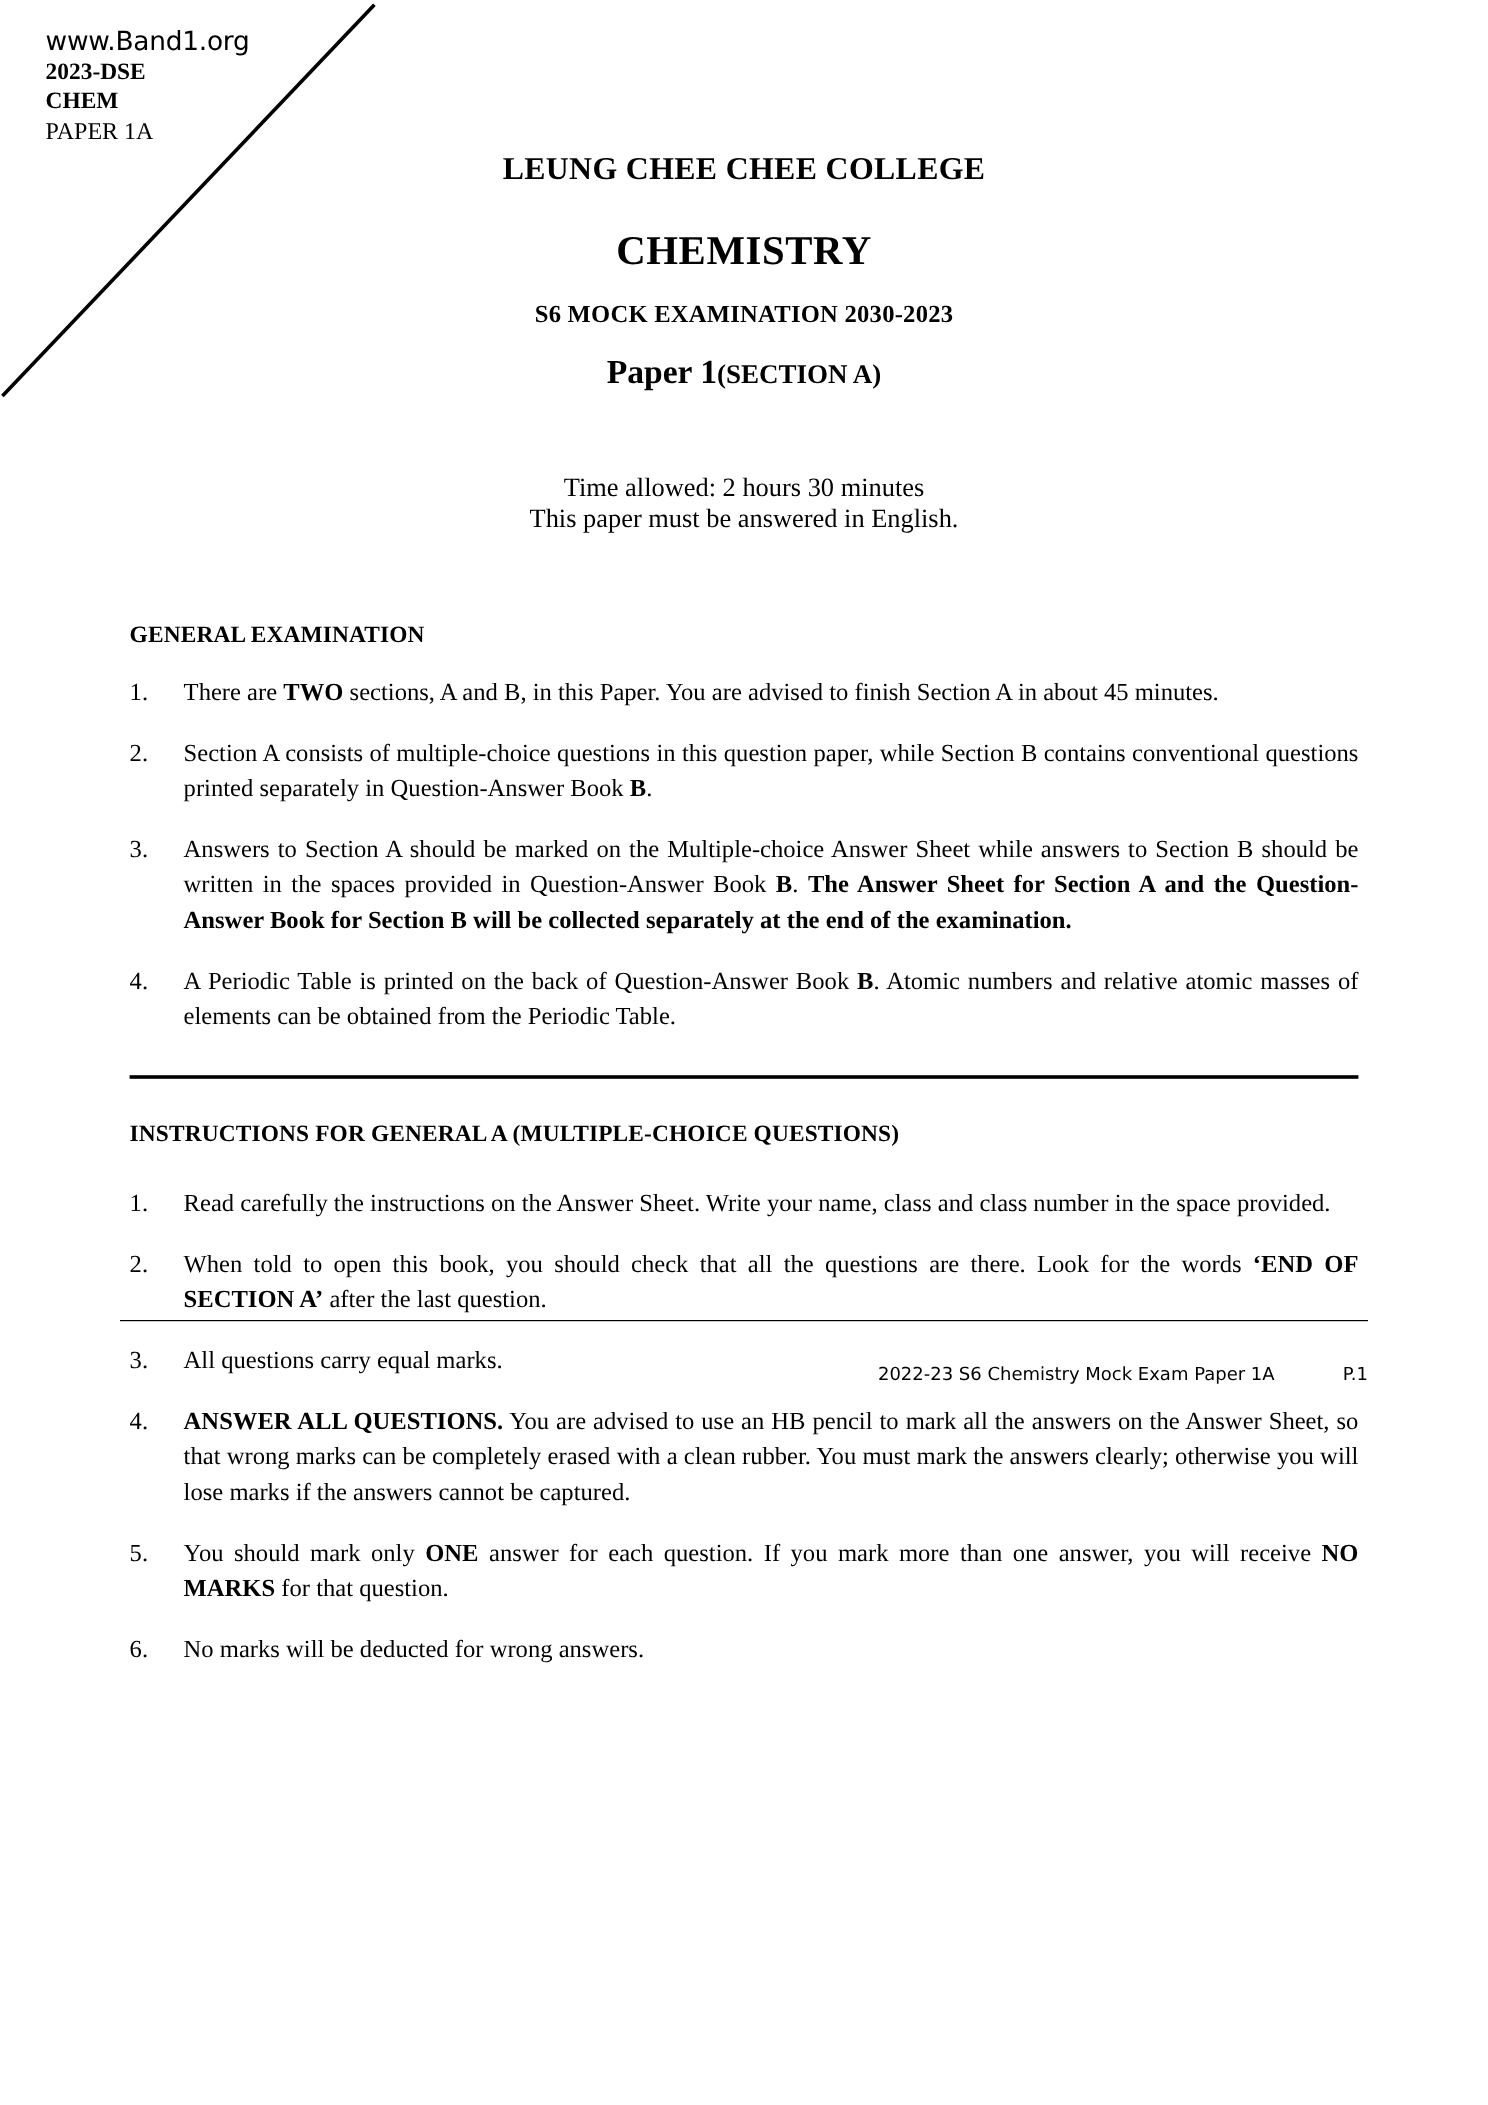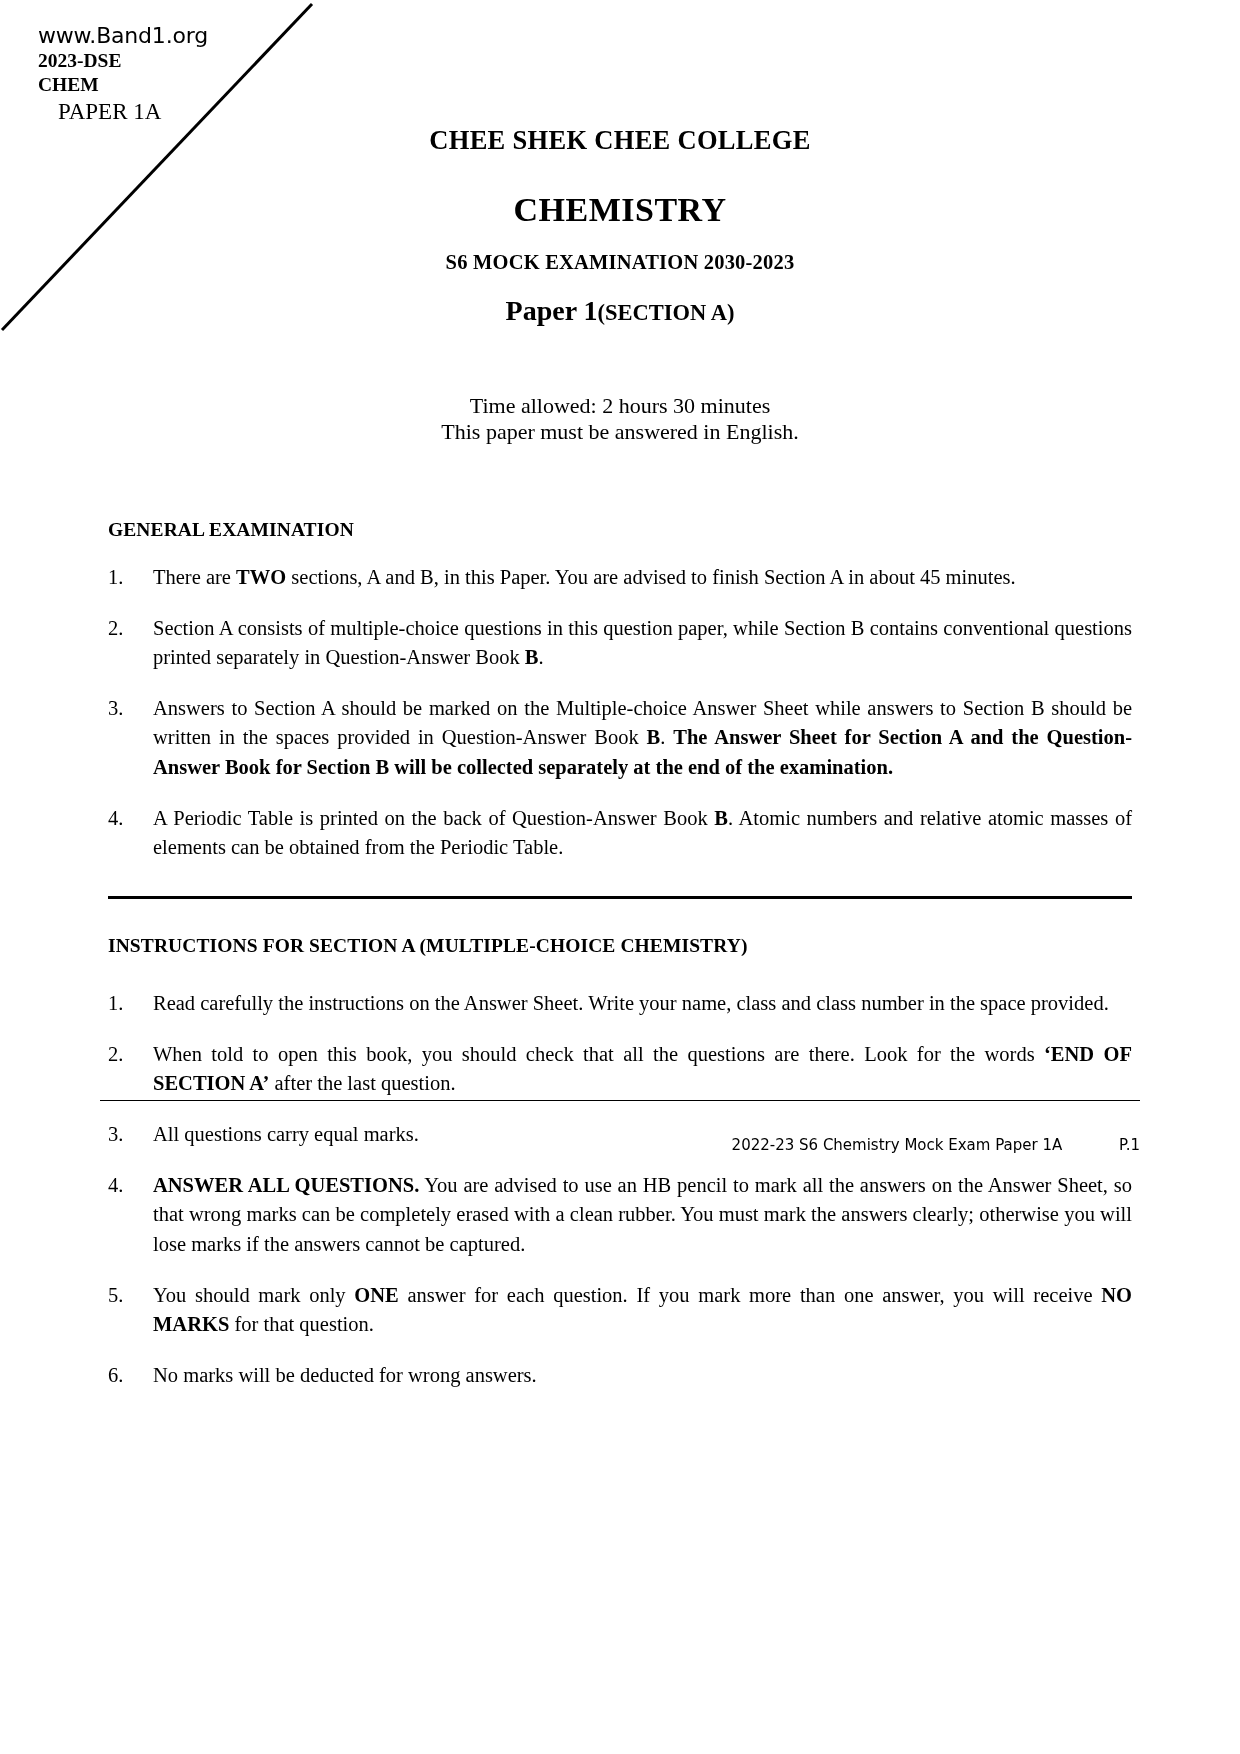--- a/index.html
+++ b/index.html
@@ -44,23 +44,22 @@
     font-size: 22px;
     letter-spacing: -0.2px;
   }
   .doc-id .code1,
   .doc-id .code2 {
     font-weight: bold;
     font-size: 19.5px;
     font-family: "Liberation Serif", serif;
   }
   .doc-id .code3 {
-    font-size: 23px;
+    font-size: 20px;
     font-family: "Liberation Serif", serif;
-    margin-left: 20px;
   }
 
   
   .head {
     position: absolute;
     left: 0;
     right: 0;
     top: 125px;
     text-align: center;
   }
@@ -178,21 +177,21 @@
   </svg>
 
   <div class="doc-id">
     <div class="site">www.Band1.org</div>
     <div class="code1">2023-DSE</div>
     <div class="code2">CHEM</div>
     <div class="code3">PAPER 1A</div>
   </div>
 
   <div class="head">
-    <div class="school">CHEE SHEK CHEE COLLEGE</div>
+    <div class="school">LEUNG CHEE CHEE COLLEGE</div>
     <div class="subject">CHEMISTRY</div>
     <div class="exam">S6 MOCK EXAMINATION 2030-2023</div>
     <div class="paper">
       <span class="p-main">Paper 1</span><span class="p-sec">(SECTION A)</span>
     </div>
     <div class="time">Time allowed: 2 hours 30 minutes</div>
     <div class="lang">This paper must be answered in English.</div>
   </div>
 
   <div class="content">
@@ -201,21 +200,21 @@
     <ol class="items" id="general-list">
         <li><span class="num">1.</span><span>There are <b>TWO</b> sections, A and B, in this Paper. You are advised to finish Section A in about 45 minutes.</span></li>
         <li><span class="num">2.</span><span>Section A consists of multiple-choice questions in this question paper, while Section B contains conventional questions printed separately in Question-Answer Book <b>B</b>.</span></li>
         <li><span class="num">3.</span><span>Answers to Section A should be marked on the Multiple-choice Answer Sheet while answers to Section B should be written in the spaces provided in Question-Answer Book <b>B</b>. <b>The Answer Sheet for Section A and the Question-Answer Book for Section B will be collected separately at the end of the examination.</b></span></li>
         <li><span class="num">4.</span><span>A Periodic Table is printed on the back of Question-Answer Book <b>B</b>. Atomic numbers and relative atomic masses of elements can be obtained from the Periodic Table.</span></li>
       </ol>
 
     <hr class="rule">
 
     <div class="gap-2"></div>
-    <div class="sec-title">INSTRUCTIONS FOR SECTION A (MULTIPLE-CHOICE CHEMISTRY)</div>
+    <div class="sec-title">INSTRUCTIONS FOR GENERAL A (MULTIPLE-CHOICE QUESTIONS)</div>
     <div class="gap-1"></div>
     <ol class="items" id="section-a-list">
         <li><span class="num">1.</span><span>Read carefully the instructions on the Answer Sheet. Write your name, class and class number in the space provided.</span></li>
         <li><span class="num">2.</span><span>When told to open this book, you should check that all the questions are there. Look for the words <b>‘END OF SECTION A’</b> after the last question.</span></li>
         <li><span class="num">3.</span><span>All questions carry equal marks.</span></li>
         <li><span class="num">4.</span><span><b>ANSWER ALL QUESTIONS.</b> You are advised to use an HB pencil to mark all the answers on the Answer Sheet, so that wrong marks can be completely erased with a clean rubber. You must mark the answers clearly; otherwise you will lose marks if the answers cannot be captured.</span></li>
         <li><span class="num">5.</span><span>You should mark only <b>ONE</b> answer for each question. If you mark more than one answer, you will receive <b>NO MARKS</b> for that question.</span></li>
         <li><span class="num">6.</span><span>No marks will be deducted for wrong answers.</span></li>
       </ol>
 

